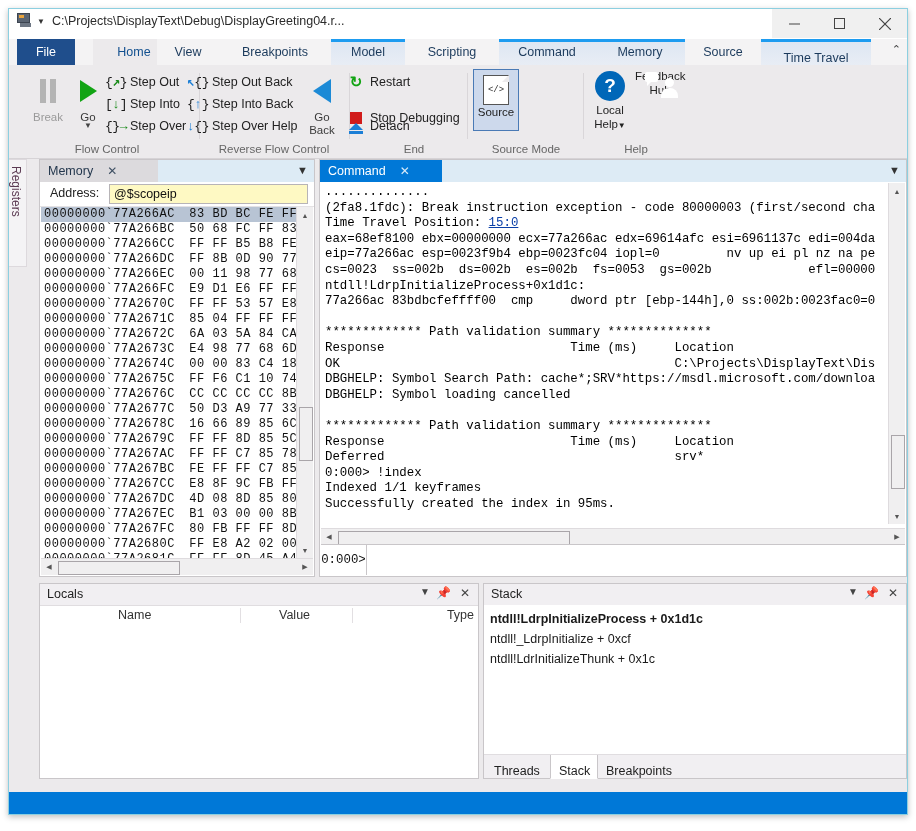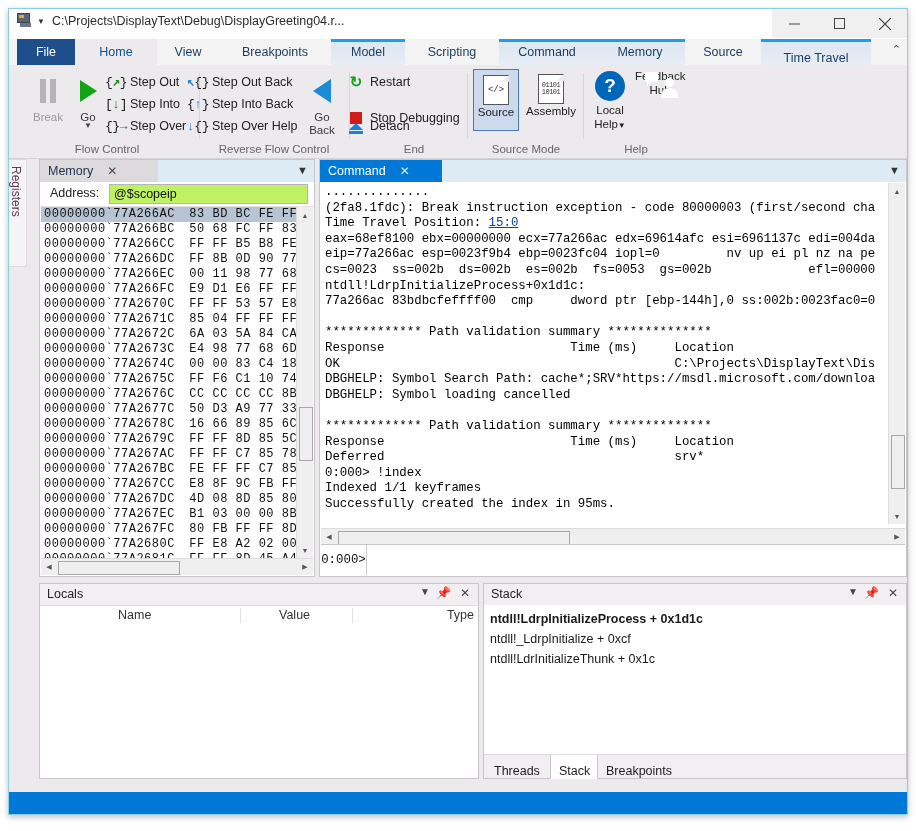--- a/index.html
+++ b/index.html
@@ -101,21 +101,21 @@
   .ptab{position:absolute;left:0;top:0;height:22px;padding:0 8px;display:flex;align-items:center;gap:14px;
         font-size:12.5px;box-sizing:border-box;}
   .ptab.mem{background:#dcdadd;color:#23374d;}
   .ptab.cmd{background:#0078d7;color:#fff;}
   .ptab .x{font-size:12px;opacity:.85;}
   .ptab-rest{position:absolute;left:0;right:0;top:0;height:22px;background:#ddebf5;}
   .ptabrow .chev{position:absolute;right:6px;top:4px;font-size:11px;color:#333;}
 
   .addrrow{position:relative;height:24px;background:#fff;border-bottom:1px solid #e4e2e4;}
   .addrrow .lbl{position:absolute;left:10px;top:4px;font-size:12.5px;color:#222;}
-  .addrfield{position:absolute;left:69px;top:2px;right:6px;height:20px;border:1px solid #b7b4b7;background:#bef264;
+  .addrfield{position:absolute;left:69px;top:2px;right:6px;height:20px;border:1px solid #b7b4b7;background:#fef9c3;
              font-size:12.5px;color:#111;padding:2px 4px;box-sizing:border-box;}
 
   .memgrid{position:absolute;left:1px;right:16px;top:47px;bottom:18px;overflow:hidden;background:#fff;
            font-family:"Liberation Mono",monospace;font-size:12px;line-height:15px;color:#111;}
   .memrow{white-space:pre;padding-left:3px;}
   .memrow.sel{background:#b8c4d4;}
   .memrow .hx{letter-spacing:.5px;}
 
   .vscroll{position:absolute;width:16px;top:47px;bottom:18px;right:1px;background:#f0eff0;border-left:1px solid #dedbde;}
   .vsbtn{width:16px;height:16px;background:#f0eff0;display:flex;align-items:center;justify-content:center;font-size:7px;color:#555;}
@@ -183,21 +183,21 @@
       </div>
     </div>
   </div>
 
   <div class="tabstrip">
     <div class="tabgap" style="left:0;width:900px;"></div>
 
     <div class="tab file" style="left:8px;width:58px;">
         <span>File</span>
       </div>
-    <div class="tab active" style="left:66px;width:82px;">
+    <div class="tab active" style="left:84px;width:82px;">
         <span>Home</span>
       </div>
     <div class="tab plain" style="left:148px;width:62px;background:#f4f3f4;">
         <span>View</span>
       </div>
     <div class="tab plain" style="left:210px;width:112px;background:#f4f3f4;">
         <span>Breakpoints</span>
       </div>
 
     <div class="tab grp" style="left:322px;width:74px;">
@@ -302,26 +302,20 @@
         <span>Detach</span>
       </div>
       <div class="glabel">End</div>
     </div>
     <div class="rsep" style="left:458px;"></div>
 
     <div class="rgroup" style="left:462px;width:110px;">
       <div class="modebtn sel" style="left:2px;top:4px;height:62px;">
         <span class="doc-ico">&lt;/&gt;</span>
         <span>Source</span>
-      </div>
-      <div class="modebtn" style="left:52px;top:4px;height:62px;width:56px;">
-        <span class="doc-ico">
-            <span class="bits">01101<br>10101</span>
-          </span>
-        <span>Assembly</span>
       </div>
       <div class="glabel">Source Mode</div>
     </div>
     <div class="rsep" style="left:574px;"></div>
 
     <div class="rgroup" style="left:578px;width:98px;">
       <div class="helpbtn" style="left:-2px;top:4px;">
         <span class="qcircle">?</span>
         <span style="display:block;line-height:14px;">Local</span>
         <span style="line-height:14px;">Help</span><span style="font-size:8px;">▼</span>

